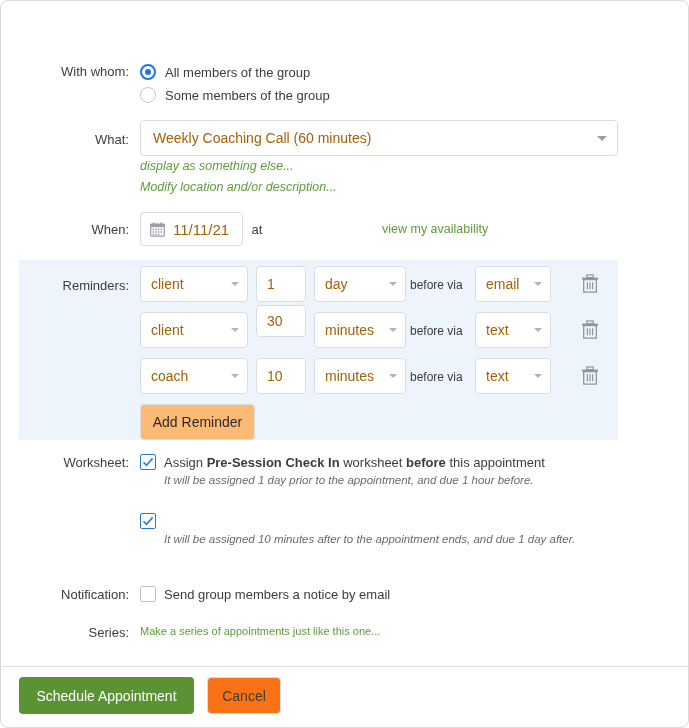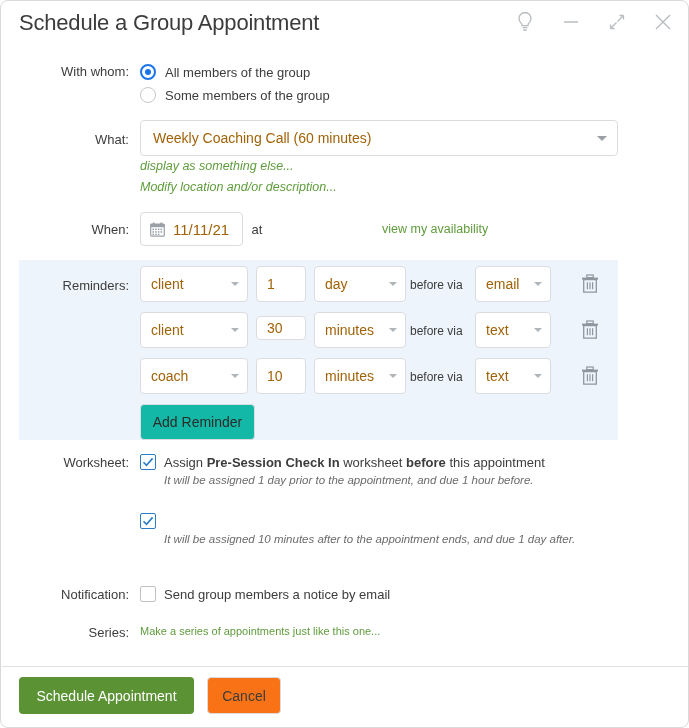--- a/index.html
+++ b/index.html
@@ -104,21 +104,21 @@
     left: 18px; top: 259px; width: 599px; height: 180px;
     background: #eef4fb;
   }
 
   .trash {
     position: absolute; width: 26px; height: 26px; cursor: pointer;
   }
 
   .addrem {
     position: absolute;
-    background: #14b8a6; border: 1px solid #dadce0; border-radius: 4px;
+    background: #fdba74; border: 1px solid #dadce0; border-radius: 4px;
     font-size: 14px; color: #2b2b2b;
     display: flex; align-items: center; justify-content: center;
     cursor: pointer;
   }
 
   .beforevia {
     position: absolute; font-size: 12px; color: #3c3c3c; white-space: nowrap;
   }
 
   
@@ -157,47 +157,20 @@
     color: #3c3c3c; font-size: 14px;
     display: flex; align-items: center; justify-content: center;
     cursor: pointer; font-family: "Liberation Sans", sans-serif;
   }
 </style>
 </head>
 <body>
 
 <div id="app">
 
-  <div class="titlebar">
-    <div class="title-text">Schedule a Group Appointment</div>
-    <div class="winbtns">
-      <div class="winbtn">
-        <svg width="18" height="22" viewBox="0 0 18 22">
-          <path d="M9 1.5c-3.3 0-6 2.6-6 5.9 0 2.2 1.2 3.8 2.3 5 .5.6.7 1 .7 1.6v.6h6v-.6c0-.6.2-1 .7-1.6 1.1-1.2 2.3-2.8 2.3-5 0-3.3-2.7-5.9-6-5.9z" fill="none" stroke="#b7bcc1" stroke-width="1.3"></path>
-          <path d="M6.6 16.6h4.8M7.3 19h3.4" fill="none" stroke="#b7bcc1" stroke-width="1.3"></path>
-        </svg>
-      </div>
-      <div class="winbtn">
-        <svg width="20" height="20" viewBox="0 0 20 20">
-          <path d="M3 10h14" fill="none" stroke="#b7bcc1" stroke-width="1.4"></path>
-        </svg>
-      </div>
-      <div class="winbtn">
-        <svg width="20" height="20" viewBox="0 0 20 20">
-          <path d="M3.5 16.5l6-6M3.5 16.5h4M3.5 16.5v-4" fill="none" stroke="#b7bcc1" stroke-width="1.3"></path>
-          <path d="M16.5 3.5l-6 6M16.5 3.5h-4M16.5 3.5v4" fill="none" stroke="#b7bcc1" stroke-width="1.3"></path>
-        </svg>
-      </div>
-      <div class="winbtn">
-        <svg width="22" height="22" viewBox="0 0 22 22">
-          <path d="M4 4l14 14M18 4L4 18" fill="none" stroke="#b7bcc1" stroke-width="1.4"></path>
-        </svg>
-      </div>
-    </div>
-  </div>
 
   <div class="row-label" style="left:0px; top:63px; width:128px;">With whom:</div>
 
   <div class="radio on" style="left:139px; top:63px;"></div>
   <div class="radio-lbl" style="left:164px; top:64px;">All members of the group</div>
 
   <div class="radio off" style="left:139px; top:86px;"></div>
   <div class="radio-lbl" style="left:164px; top:87px;">Some members of the group</div>
 
   <div class="row-label" style="left:0px; top:131px; width:128px;">What:</div>
@@ -268,21 +241,21 @@
       <rect x="9.8" y="4" width="6.4" height="2.6" fill="none" stroke="#8e969e" stroke-width="1.2"></rect>
       <path d="M6.7 8.6h12.6v12.5H6.7z" fill="none" stroke="#8e969e" stroke-width="1.3"></path>
       <path d="M10.4 11.2v7M13 11.2v7M15.6 11.2v7" stroke="#8e969e" stroke-width="1.2"></path>
     </svg>
   </div>
 
   <div class="fld" style="left:139px; top:311px; width:108px; height:36px; padding-left:10px;">
     <span class="val">client</span>
     <span class="caret sm"></span>
   </div>
-  <div class="fld" style="left:255px; top:315px; width:50px; height:24px; padding-left:10px;">
+  <div class="fld" style="left:255px; top:304px; width:50px; height:32px; padding-left:10px;">
     <span class="val">30</span>
   </div>
   <div class="fld" style="left:313px; top:311px; width:92px; height:36px; padding-left:10px;">
     <span class="val">minutes</span>
     <span class="caret sm"></span>
   </div>
   <div class="beforevia" style="left:409px; top:323px;">before via</div>
   <div class="fld" style="left:474px; top:311px; width:76px; height:36px; padding-left:10px;">
     <span class="val">text</span>
     <span class="caret sm"></span>

